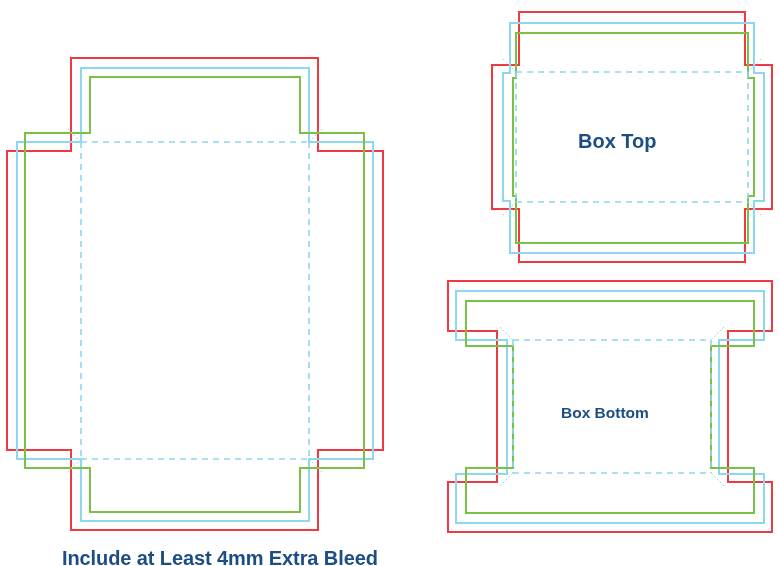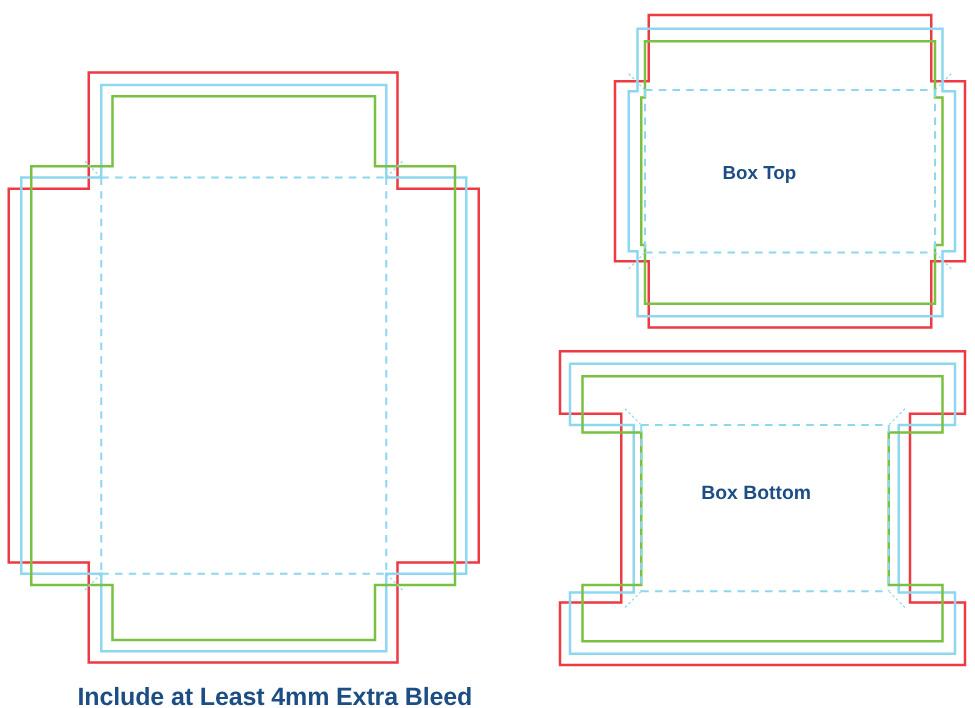--- a/index.html
+++ b/index.html
@@ -40,25 +40,25 @@
   }
   #label-bleed {
     left: 62px;
     top: 547px;
     font-size: 20px;
     letter-spacing: -0.1px;
   }
   #label-box-top {
     left: 578px;
     top: 130px;
-    font-size: 15px;
+    font-size: 20px;
   }
   #label-box-bottom {
     left: 561px;
-    top: 386px;
+    top: 404px;
     font-size: 15.5px;
   }
 </style>
 </head>
 <body>
 
 <div id="stage">
 
   <svg class="dieline" id="dieline-svg" viewBox="0 0 780 566" xmlns="http://www.w3.org/2000/svg">
       <g>

